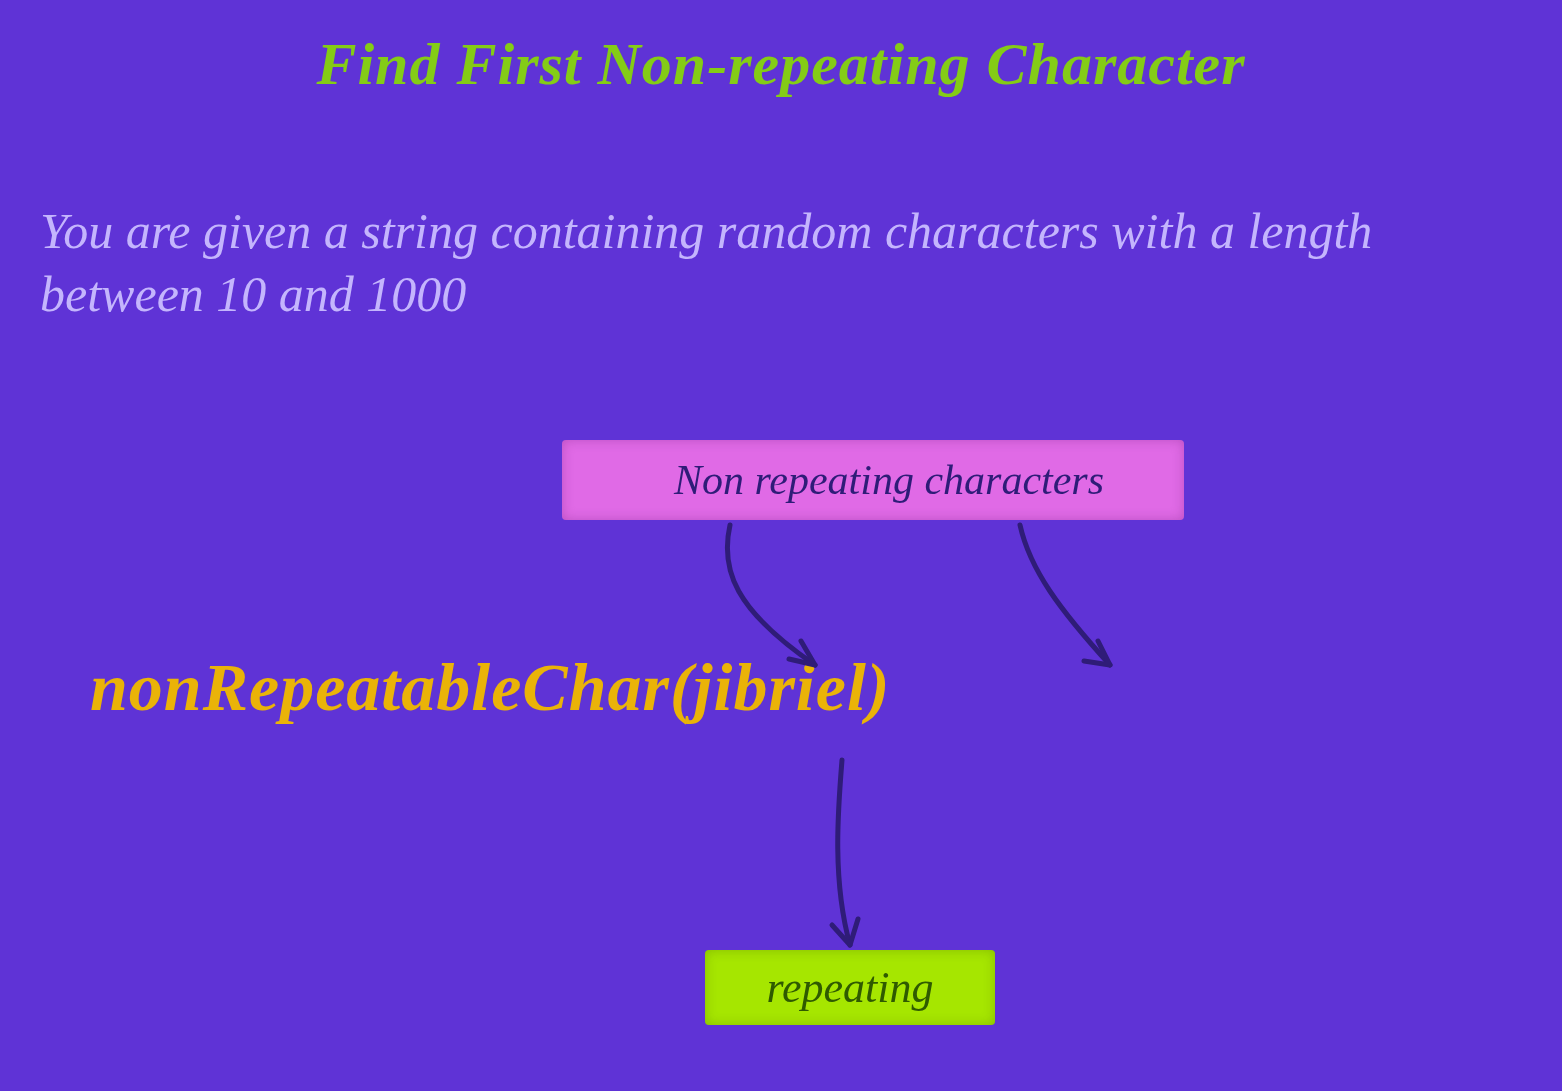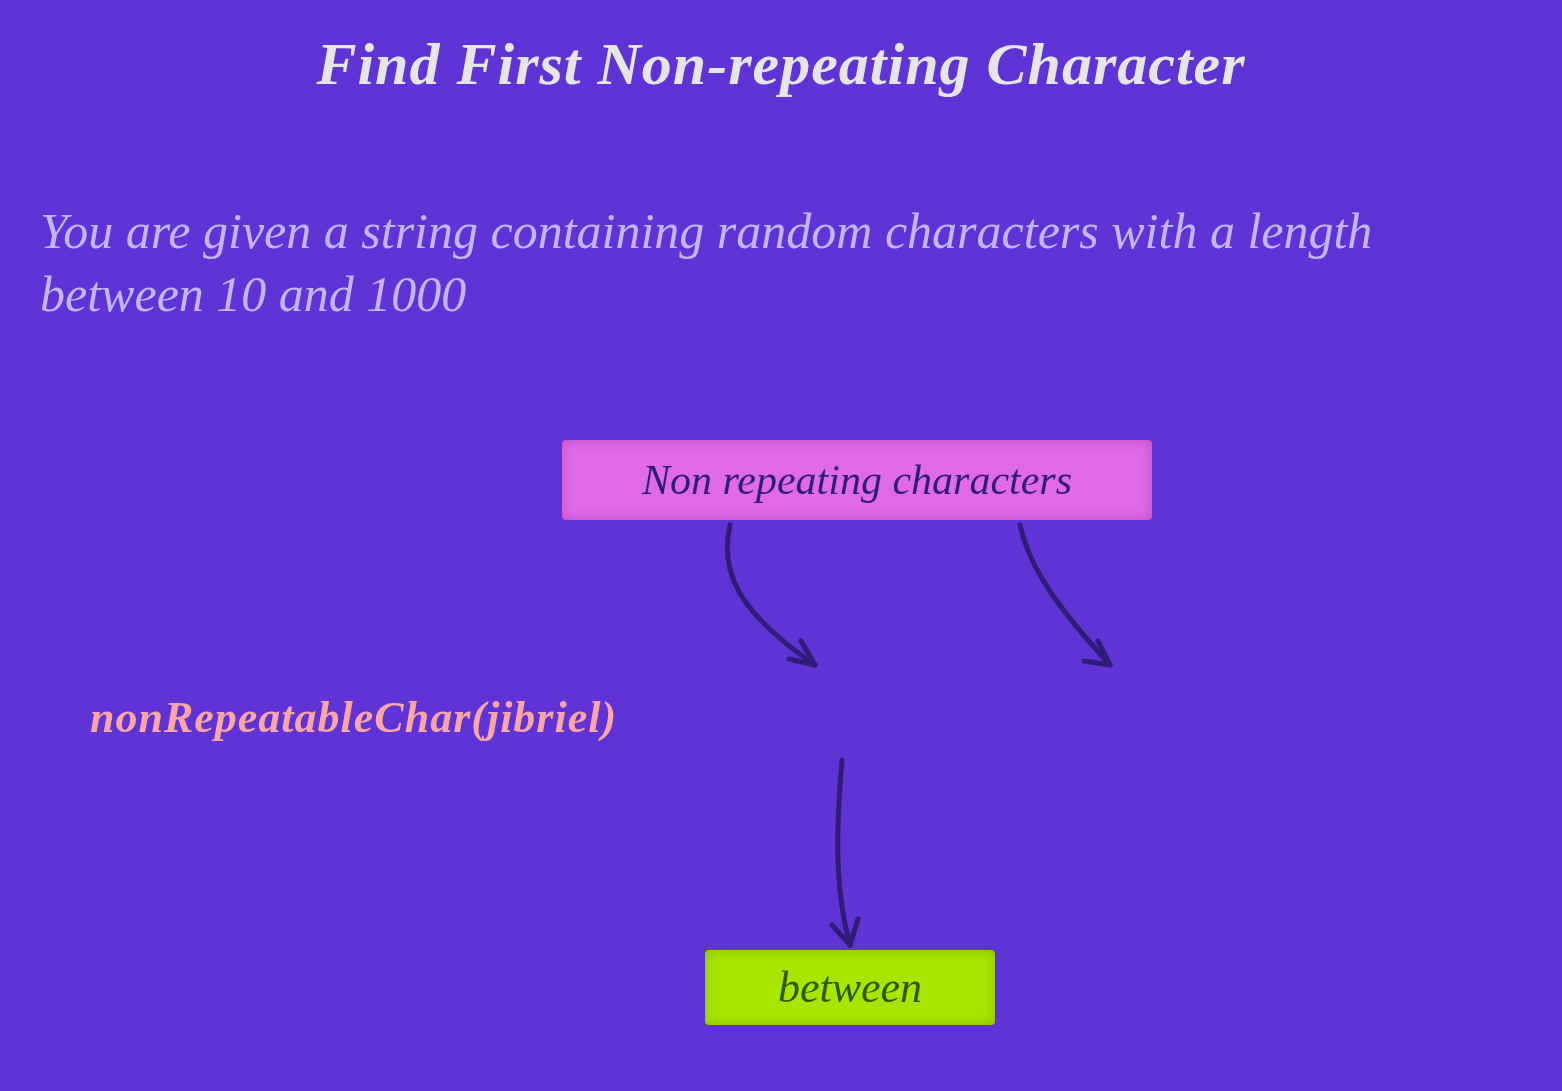--- a/index.html
+++ b/index.html
@@ -18,21 +18,21 @@
   }
   .title {
     position: absolute;
     top: 30px;
     left: 0;
     right: 0;
     text-align: center;
     font-size: 60px;
     font-weight: 700;
     font-style: italic;
-    color: #e5e5e5;
+    color: #84cc16;
     letter-spacing: 1px;
   }
   .description {
     position: absolute;
     top: 200px;
     left: 40px;
     right: 40px;
     font-size: 50px;
     font-style: italic;
     color: #c4b5fd;
@@ -46,29 +46,30 @@
     height: 80px;
     background: #e06ae6;
     display: flex;
     align-items: center;
     justify-content: center;
     font-size: 42px;
     font-style: italic;
     color: #2f1c78;
     border-radius: 4px;
     box-shadow: inset 0 0 12px rgba(100,20,110,0.3);
+    padding-left: 32px;
   }
   .code-line {
     position: absolute;
-    top: 692px;
+    top: 648px;
     left: 90px;
-    font-size: 44px;
+    font-size: 68px;
     font-weight: 700;
     font-style: italic;
-    color: #fca5a5;
+    color: #eab308;
     font-family: 'Comic Sans MS', cursive;
     letter-spacing: 1px;
     white-space: nowrap;
   }
   .label-bottom {
     position: absolute;
     top: 950px;
     left: 705px;
     width: 290px;
     height: 75px;
@@ -97,21 +98,21 @@
 <div class="canvas">
 
   <div class="title">Find First Non-repeating Character</div>
 
   <div class="description">You are given a string containing random characters with a length between 10 and 1000</div>
 
   <div class="label-top">Non repeating characters</div>
 
   <div class="code-line">nonRepeatableChar(jibriel)</div>
 
-  <div class="label-bottom">between</div>
+  <div class="label-bottom">repeating</div>
 
   <svg class="arrows" viewBox="0 0 1562 1091">
 
     <path d="M 730 525 C 720 570, 735 610, 815 665" stroke="#2f1c78" stroke-width="5" fill="none" stroke-linecap="round"></path>
     <path d="M 815 665 l -14 -24 m 14 24 l -26 -6" stroke="#2f1c78" stroke-width="5" fill="none" stroke-linecap="round"></path>
 
     <path d="M 1020 525 C 1030 570, 1060 610, 1110 665" stroke="#2f1c78" stroke-width="5" fill="none" stroke-linecap="round"></path>
     <path d="M 1110 665 l -12 -24 m 12 24 l -26 -4" stroke="#2f1c78" stroke-width="5" fill="none" stroke-linecap="round"></path>
 
     <path d="M 842 760 C 838 810, 832 880, 850 945" stroke="#2f1c78" stroke-width="5" fill="none" stroke-linecap="round"></path>

